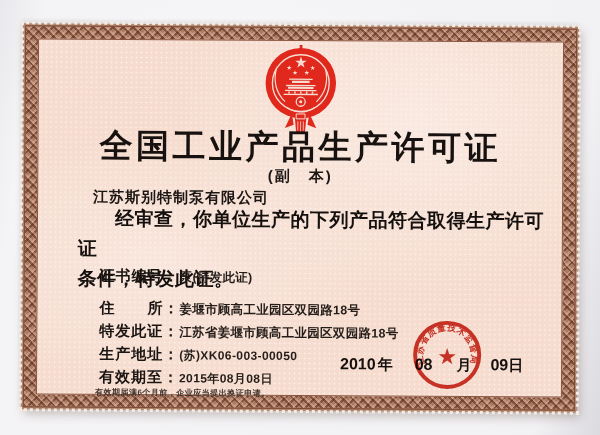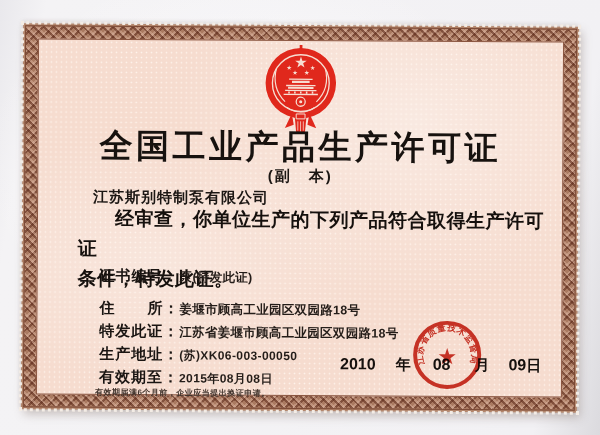--- a/index.html
+++ b/index.html
@@ -65,21 +65,21 @@
   .footnote{
     position:absolute;top:347px;left:58px;
     font-size:8px;font-weight:bold;color:#40332c;letter-spacing:.5px;white-space:nowrap;
   }
   .issue-date{
     position:absolute;top:314px;left:303px;
     display:flex;align-items:baseline;white-space:nowrap;color:#15100d;
   }
   .issue-date .num{font-size:16px;font-weight:bold;}
   .issue-date .unit{font-size:15px;font-weight:bold;}
-  .d-year{margin-right:20px;text-align:center;}  .d-yunit{margin-right:22px;}
+  .d-year{margin-right:2px;text-align:center;}  .d-yunit{margin-right:22px;}
   .d-month{margin-right:24px;}.d-munit{margin-right:19px;}
   .d-day{}
   .seal{
     position:absolute;top:277px;left:374px;width:72px;height:72px;
     mix-blend-mode:multiply;opacity:.92;
   }
 </style>
 </head>
 <body>
 

